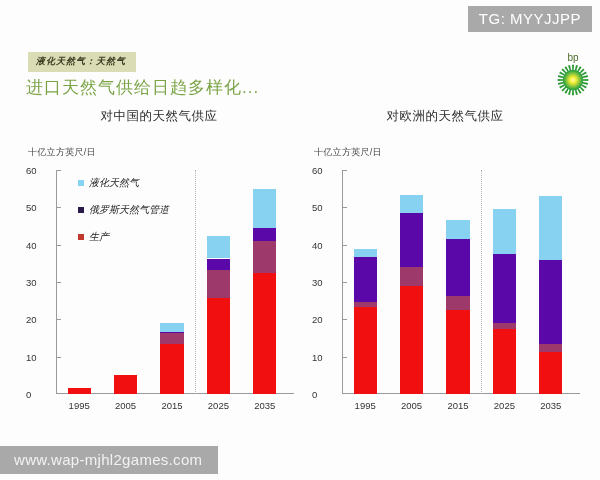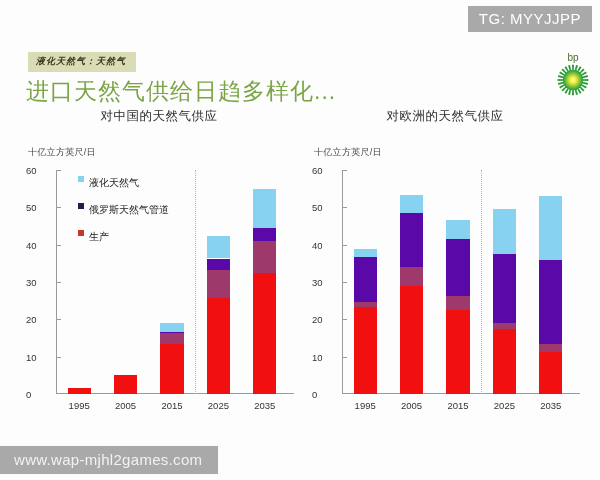--- a/index.html
+++ b/index.html
@@ -29,21 +29,21 @@
   .kicker{
     position:absolute;left:28px;top:52px;
     background:#d9dcb4;color:#3a3a20;
     font-size:9px;font-style:italic;font-weight:bold;
     padding:3px 10px 4px 8px;
     letter-spacing:1px;
     white-space:nowrap;
   }
   .headline{
     position:absolute;left:26px;top:76px;
-    color:#7ba447;font-size:23px;font-weight:normal;
+    color:#7ba447;font-size:17px;font-weight:normal;
     letter-spacing:1px;white-space:nowrap;
   }
 
   
   .panel{position:absolute;top:108px;height:320px;}
   .panel.left{left:14px;width:290px;}
   .panel.right{left:300px;width:290px;}
 
   .panel-title{
     text-align:center;font-size:12.5px;color:#2b2b2b;
@@ -79,21 +79,21 @@
   .seg.other{background:#9e3a6b;}
   .seg.russia{background:#5b08a8;}
   .seg.lng{background:#86d2f0;}
   .xlab{
     position:absolute;bottom:-17px;left:50%;transform:translateX(-50%);
     font-size:9.5px;color:#333;white-space:nowrap;
   }
 
   
   .legend{position:absolute;left:22px;top:6px;}
-  .legend-row{display:flex;align-items:flex-start;margin-bottom:13px;}
+  .legend-row{display:flex;align-items:center;margin-bottom:13px;font-style:italic;}
   .legend-swatch{width:6px;height:6px;margin-right:5px;flex:0 0 auto;}
   .legend-swatch.lng{background:#86d2f0;}
   .legend-swatch.russia{background:#2a1a4a;}
   .legend-swatch.other{background:#3a3a3a;}
   .legend-swatch.prod{background:#c0392b;}
   .legend-label{font-size:10px;color:#1d1d1d;white-space:nowrap;}
 
   
   .site-watermark{
     position:absolute;left:0;bottom:6px;

